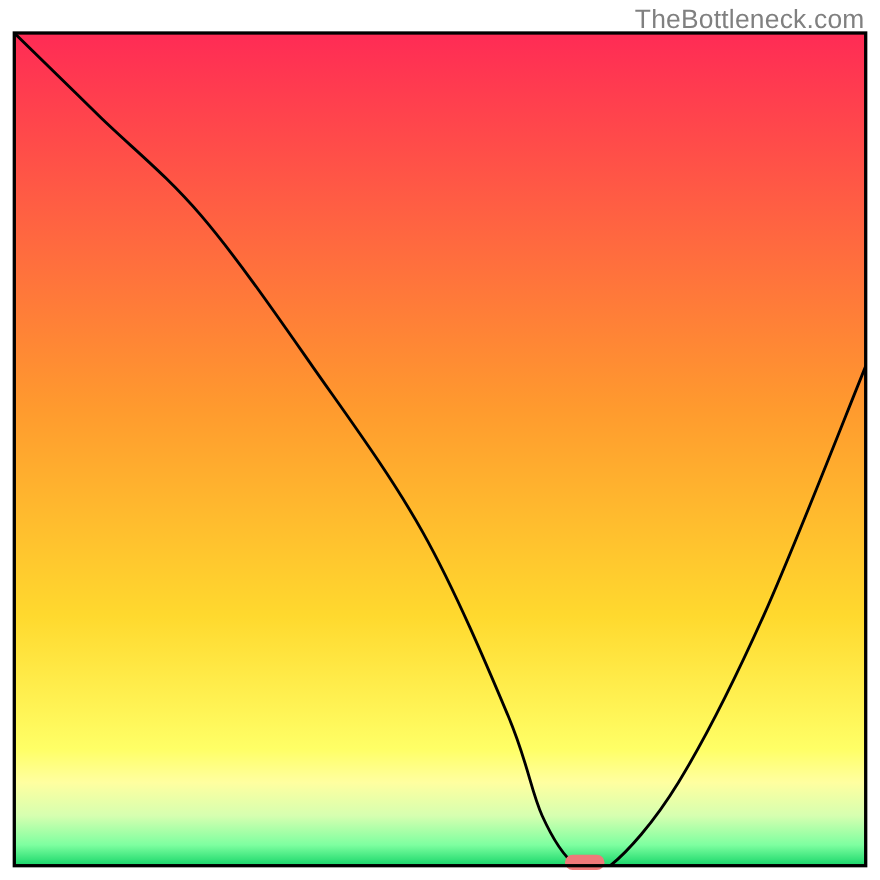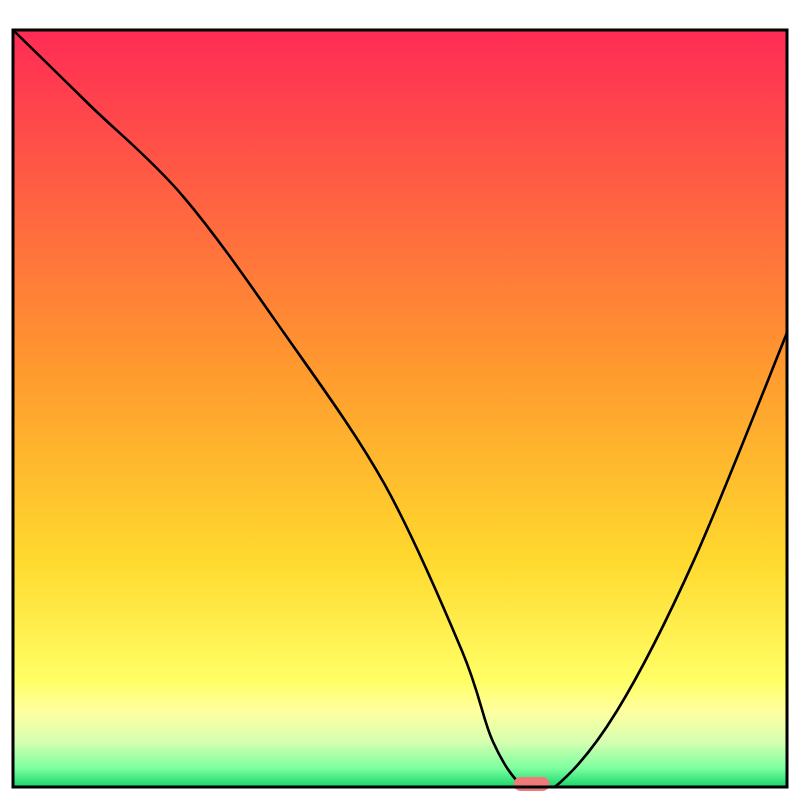--- a/index.html
+++ b/index.html
@@ -27,20 +27,21 @@
     font-weight: 400;
     color: #808080;
     letter-spacing: 0.2px;
     user-select: none;
   }
 </style>
 </head>
 <body>
 
 <div class="wrap">
+  <div class="watermark">TheBottleneck.com</div>
 
   <svg width="800" height="800" viewBox="0 0 800 800">
     <defs>
       <linearGradient id="bg-grad" x1="0" y1="0" x2="0" y2="1">
 
       <stop offset="0%" stop-color="#ff2b55"></stop>
           <stop offset="45%" stop-color="#ff9a2e"></stop>
           <stop offset="70%" stop-color="#ffd92e"></stop>
           <stop offset="86%" stop-color="#ffff66"></stop>
           <stop offset="90%" stop-color="#ffffa0"></stop>

